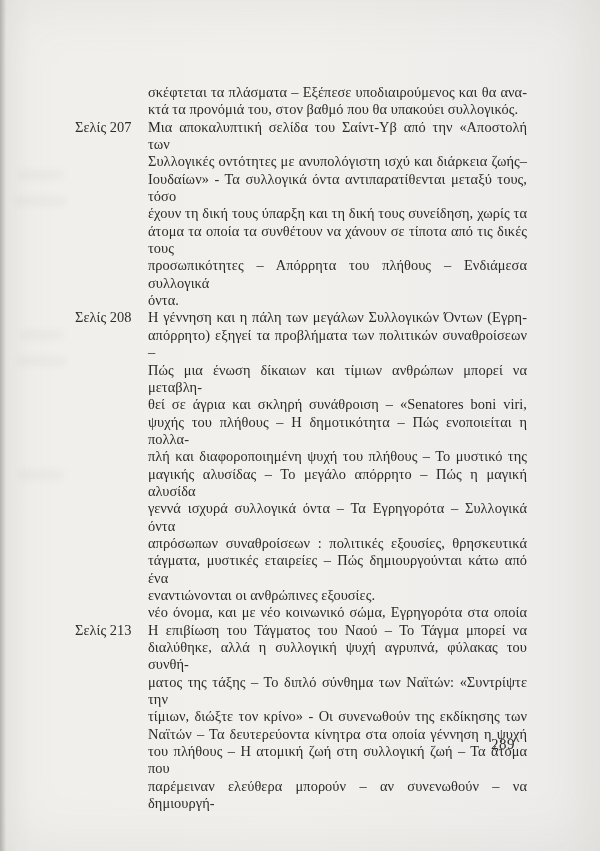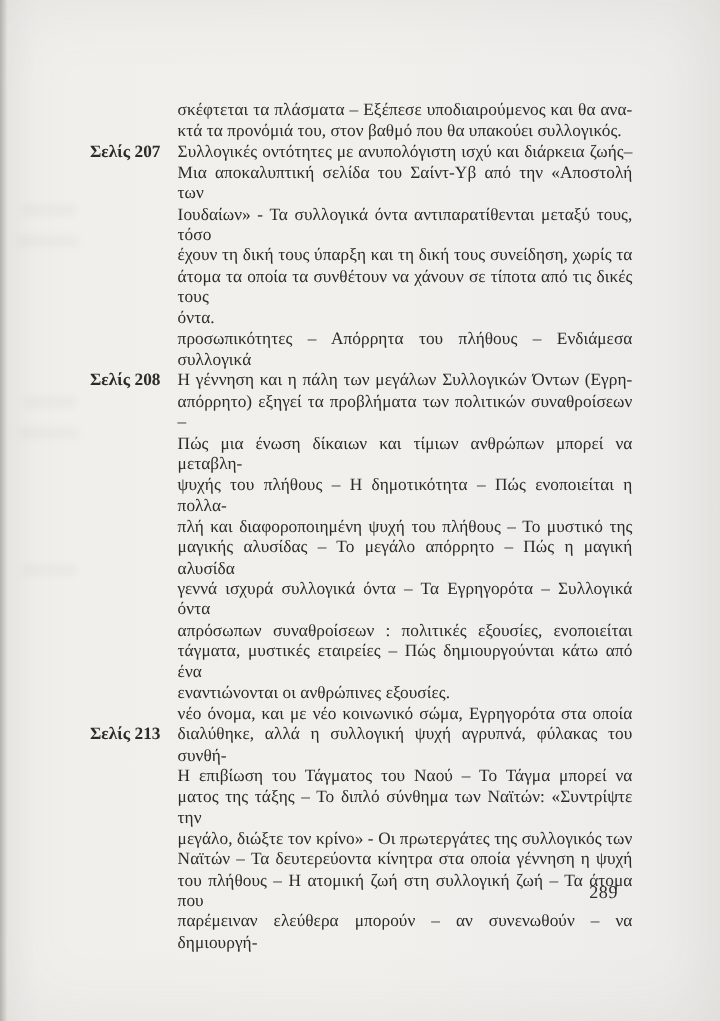--- a/index.html
+++ b/index.html
@@ -51,21 +51,21 @@
     letter-spacing: 0.05px;
   }
   .entry {
     position: relative;
     padding-left: 73px;
   }
   .entry-label {
     position: absolute;
     left: 0;
     top: 0;
-    font-weight: bold;
+    font-weight: normal;
     white-space: nowrap;
   }
   .line {
     text-align: justify;
     text-justify: inter-word;
   }
   .line.just {
     text-align-last: justify;
   }
   .line .b {
@@ -90,48 +90,49 @@
   <div class="ghost g4"></div>
   <div class="ghost g5"></div>
 
   <div class="text-block">
       <div class="entry">
         <div class="line just"><span>σκέφτεται τα πλάσματα – Εξέπεσε υποδιαιρούμενος και θα ανα-</span></div>
         <div class="line"><span>κτά τα προνόμιά του, στον βαθμό που θα υπακούει συλλογικός.</span></div>
       </div>
       <div class="entry">
         <span class="entry-label">Σελίς 207</span>
+        <div class="line just"><span>Μια αποκαλυπτική σελίδα του Σαίντ-Υβ από την «Αποστολή των</span></div>
         <div class="line just"><span>Συλλογικές οντότητες με ανυπολόγιστη ισχύ και διάρκεια ζωής–</span></div>
-        <div class="line just"><span>Μια αποκαλυπτική σελίδα του Σαίντ-Υβ από την «Αποστολή των</span></div>
         <div class="line just"><span>Ιουδαίων» - Τα συλλογικά όντα αντιπαρατίθενται μεταξύ τους, τόσο</span></div>
         <div class="line just"><span>έχουν τη δική τους ύπαρξη και τη δική τους συνείδηση, χωρίς τα</span></div>
         <div class="line just"><span>άτομα τα οποία τα συνθέτουν να χάνουν σε τίποτα από τις δικές τους</span></div>
+        <div class="line just"><span>προσωπικότητες – Απόρρητα του πλήθους – Ενδιάμεσα συλλογικά</span></div>
         <div class="line"><span>όντα.</span></div>
-        <div class="line just"><span>προσωπικότητες – Απόρρητα του πλήθους – Ενδιάμεσα συλλογικά</span></div>
       </div>
       <div class="entry">
         <span class="entry-label">Σελίς 208</span>
         <div class="line just"><span>Η γέννηση και η πάλη των μεγάλων </span><span class="b">Συλλογικών Όντων (Εγρη-</span></div>
         <div class="line just"><span class="b">απόρρητο)</span><span> εξηγεί τα προβλήματα των πολιτικών συναθροίσεων –</span></div>
         <div class="line just"><span>Πώς μια ένωση δίκαιων και τίμιων ανθρώπων μπορεί να μεταβλη-</span></div>
+        <div class="line just"><span>θεί σε άγρια και σκληρή συνάθροιση – «Senatores boni viri,</span></div>
         <div class="line just"><span>ψυχής του πλήθους – Η δημοτικότητα – Πώς ενοποιείται η πολλα-</span></div>
         <div class="line just"><span>πλή και διαφοροποιημένη ψυχή του πλήθους – Το μυστικό της</span></div>
         <div class="line just"><span>μαγικής αλυσίδας – Το μεγάλο απόρρητο – Πώς η μαγική αλυσίδα</span></div>
         <div class="line just"><span>γεννά ισχυρά συλλογικά όντα – </span><span class="b">Τα Εγρηγορότα</span><span> – Συλλογικά όντα</span></div>
-        <div class="line just"><span>απρόσωπων συναθροίσεων : πολιτικές εξουσίες, ενοποιείται</span></div>
+        <div class="line just"><span>απρόσωπων συναθροίσεων : πολιτικές εξουσίες, θρησκευτικά</span></div>
         <div class="line just"><span>τάγματα, μυστικές εταιρείες – Πώς δημιουργούνται κάτω από ένα</span></div>
         <div class="line"><span>εναντιώνονται οι ανθρώπινες εξουσίες.</span></div>
         <div class="line just"><span>νέο όνομα, και με νέο κοινωνικό σώμα, Εγρηγορότα στα οποία</span></div>
       </div>
       <div class="entry">
         <span class="entry-label">Σελίς 213</span>
+        <div class="line just"><span>Η επιβίωση του Τάγματος του Ναού – Το Τάγμα μπορεί να</span></div>
         <div class="line just"><span>διαλύθηκε, αλλά η συλλογική ψυχή αγρυπνά, φύλακας του συνθή-</span></div>
-        <div class="line just"><span>Η επιβίωση του Τάγματος του Ναού – Το Τάγμα μπορεί να</span></div>
         <div class="line just"><span>ματος της τάξης – Το διπλό σύνθημα των Ναϊτών: </span><span class="b">«Συντρίψτε την</span></div>
-        <div class="line just"><span class="b">μεγάλο, διώξτε τον κρίνο»</span><span> - Οι πρωτεργάτες της συλλογικός των</span></div>
+        <div class="line just"><span class="b">τίμιων, διώξτε τον κρίνο»</span><span> - Οι συνενωθούν της εκδίκησης των</span></div>
         <div class="line just"><span>Ναϊτών – Τα δευτερεύοντα κίνητρα στα οποία γέννηση η ψυχή</span></div>
         <div class="line just"><span>του πλήθους – Η ατομική ζωή στη συλλογική ζωή – Τα άτομα που</span></div>
         <div class="line just"><span>παρέμειναν ελεύθερα μπορούν – αν συνενωθούν – να δημιουργή-</span></div>
       </div>
     </div>
 
   <div class="page-number">289</div>
 </div>
 
 </body></html>

